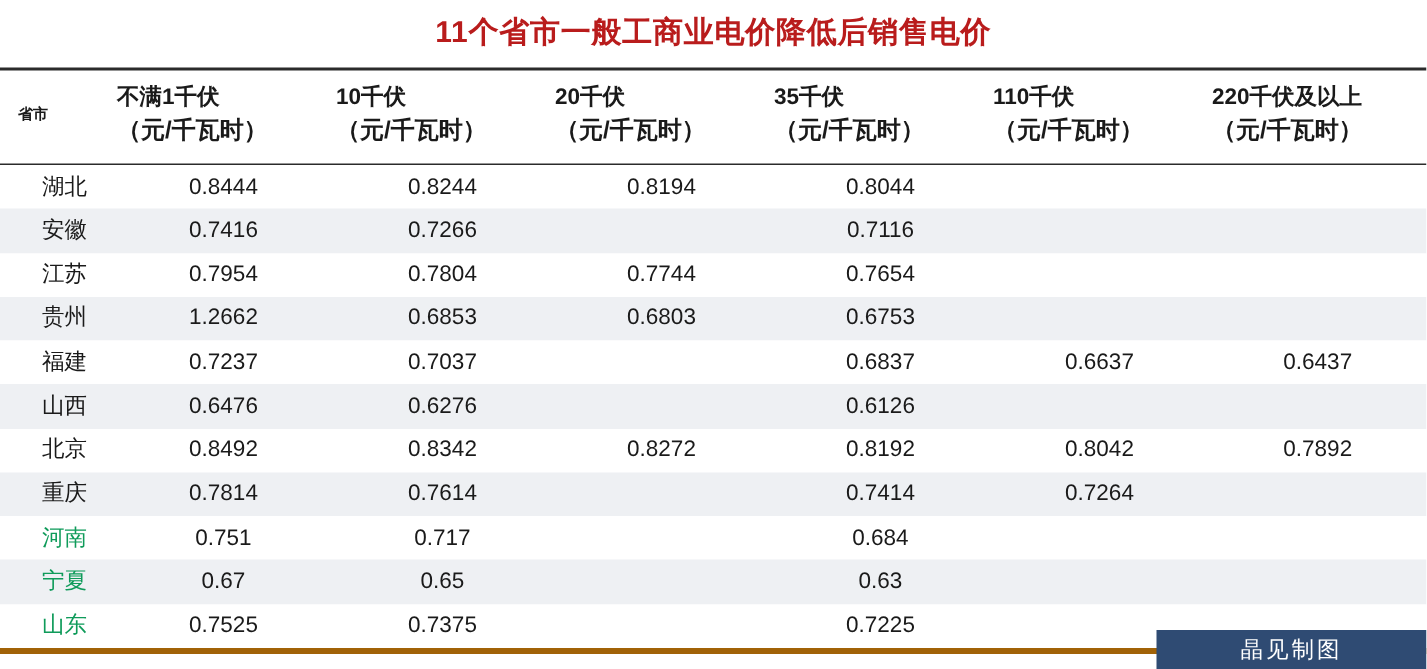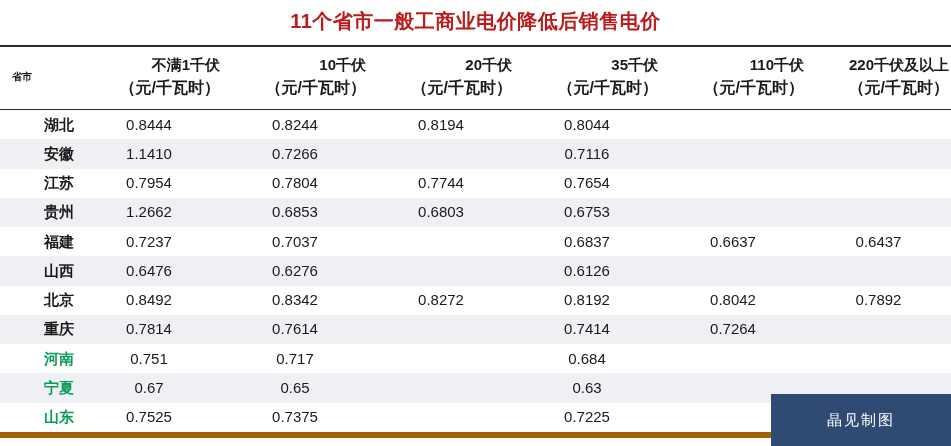--- a/index.html
+++ b/index.html
@@ -45,61 +45,61 @@
 
   .rate-table thead th {
     border-top: 2px solid #2b2b2b;
     border-bottom: 1.5px solid #2b2b2b;
     background: #ffffff;
     font-size: 15px;
     font-weight: bold;
     padding: 6px 2px 8px 2px;
     vertical-align: middle;
     line-height: 1.55;
-    text-align: right;
+    text-align: left;
   }
   .rate-table thead th.col-province {
     text-align: left;
     padding-left: 12px;
     font-size: 10px;
   }
   .hdr-main { display: block; }
   .hdr-unit { display: block; font-size: 16px; font-weight: bold; }
 
   .rate-table tbody td {
     font-size: 15px;
     padding: 4.5px 2px;
     text-align: center;
     border: none;
     line-height: 1.35;
   }
   .rate-table tbody td.province {
-    text-align: right;
+    text-align: center;
     padding-left: 12px;
-    font-weight: bold;
+    font-weight: normal;
   }
   .rate-table tbody tr.alt td {
     background: #eef0f3;
     margin-left: 20px;
   }
   .rate-table tbody tr.plain td {
     background: #ffffff;
   }
   .rate-table tbody tr.green td.province {
     color: #0f9b5a;
   }
   .rate-table tbody tr:last-child td {
-    border-bottom: 6px solid #a16207;
+    border-bottom: 4px solid #a16207;
   }
   .footer {
     position: absolute;
     right: 0;
     bottom: 0;
     width: 180px;
-    height: 52px;
+    height: 26px;
     background: #2f4b73;
     color: #ffffff;
     font-size: 15px;
     display: flex;
     align-items: center;
     justify-content: center;
     letter-spacing: 2px;
   }
 </style>
 </head>
@@ -155,21 +155,21 @@
           <td class="province">湖北</td>
           <td>0.8444</td>
           <td>0.8244</td>
           <td>0.8194</td>
           <td>0.8044</td>
           <td></td>
           <td></td>
         </tr>
         <tr class="alt">
           <td class="province">安徽</td>
-          <td>1.1410</td>
+          <td>0.7416</td>
           <td>0.7266</td>
           <td></td>
           <td>0.7116</td>
           <td></td>
           <td></td>
         </tr>
         <tr class="plain">
           <td class="province">江苏</td>
           <td>0.7954</td>
           <td>0.7804</td>

